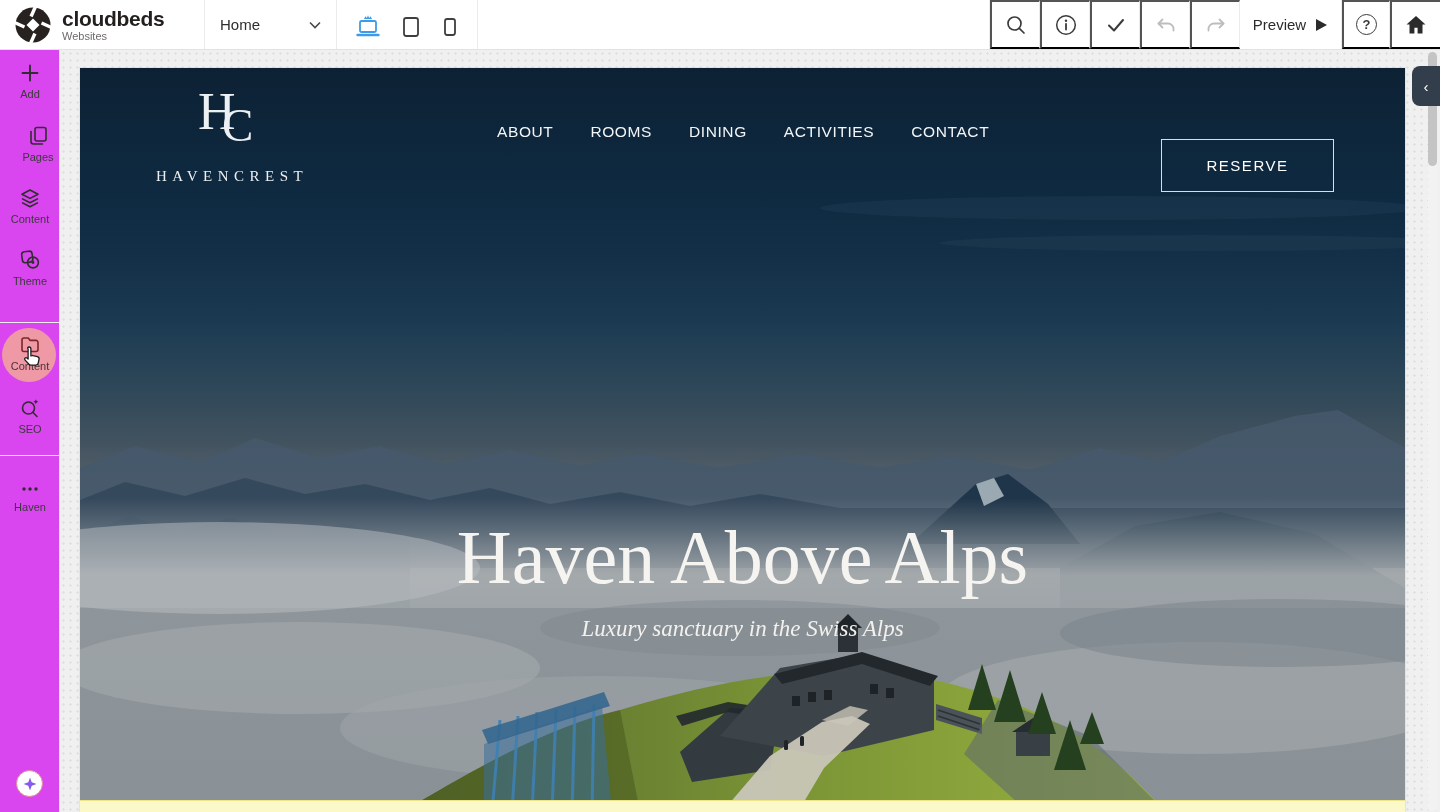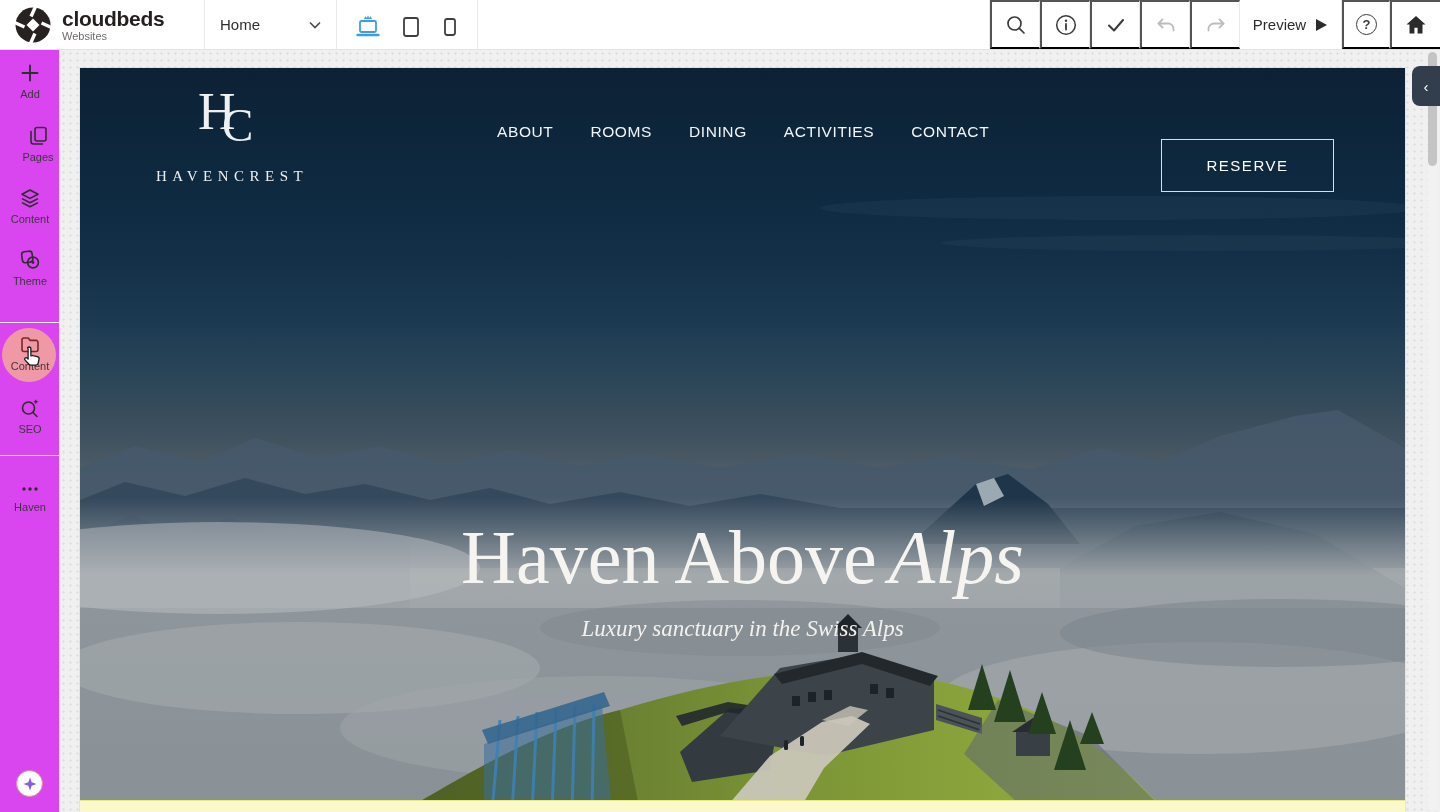--- a/index.html
+++ b/index.html
@@ -47,21 +47,21 @@
   .mono { position:relative; height:62px; font-family:"Liberation Serif",serif; }
   .mono .h { position:absolute; left:42px; top:-4px; font-size:52px; line-height:1; }
   .mono .c { position:absolute; left:66px; top:12px; font-size:47px; line-height:1; }
   .site-logo-text { position:absolute; top:78px; left:0; width:100%; text-align:left; font-family:"Liberation Serif",serif; font-size:15px; letter-spacing:5.5px; color:#edf0f2; }
   .site-nav { position:absolute; left:417px; top:55px; display:flex; gap:37px; }
   .site-nav span { font-size:15.5px; letter-spacing:0.6px; color:#f3f6f8; cursor:pointer; }
   .reserve-btn { position:absolute; left:1081px; top:37px; width:173px; height:53px; border:1px solid rgba(255,255,255,0.85); background:transparent; color:#fff; font-size:15px; letter-spacing:1.5px; cursor:pointer; font-family:"Liberation Sans",sans-serif;margin-top:34px; }
 
   
   .hero-title { position:absolute; left:0; top:446px; width:100%; text-align:center; font-family:"Liberation Serif",serif; font-size:76px; font-weight:400; color:#f6f4f1; z-index:4; }
-  .hero-title .it { font-style:italic; margin-left:12px; }
+  .hero-title .it { margin-left:12px; }
   .hero-sub { position:absolute; left:0; top:548px; width:100%; text-align:center; font-family:"Liberation Serif",serif; font-style:italic; font-size:23px; color:#f3f1ee; z-index:4; }
   .section-strip { position:absolute; left:0; bottom:0; width:100%; height:12px; background:#fbf8ca; border-top:1px solid #ece588; z-index:6; }
 
   
   .collapse-tab { position:absolute; right:0; top:66px; width:28px; height:40px; background:#333e4c; border:none; border-radius:8px 0 0 8px; color:#fff; font-size:15px; cursor:pointer; z-index:50; display:flex; align-items:center; justify-content:center; }
   .sb-track { position:absolute; right:3px; top:52px; width:9px; height:758px; background:#f2f2f2; z-index:45; }
   .sb-thumb { position:absolute; top:0; left:0; width:9px; height:114px; border-radius:5px; background:#c4c4c4; cursor:grab; }
 
   svg { display:block; }
 </style>

